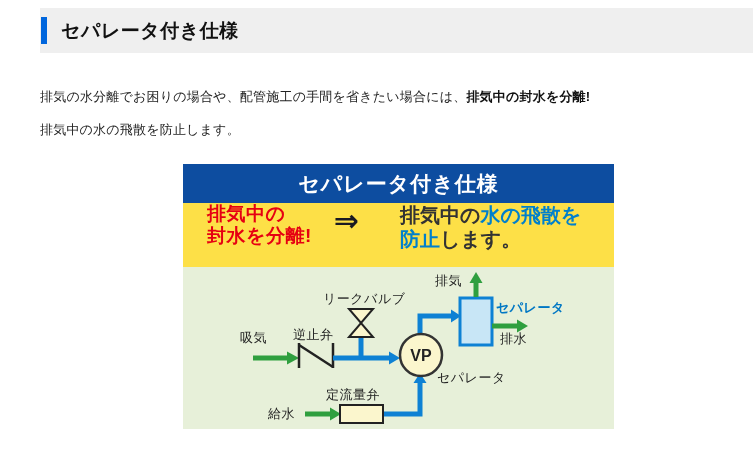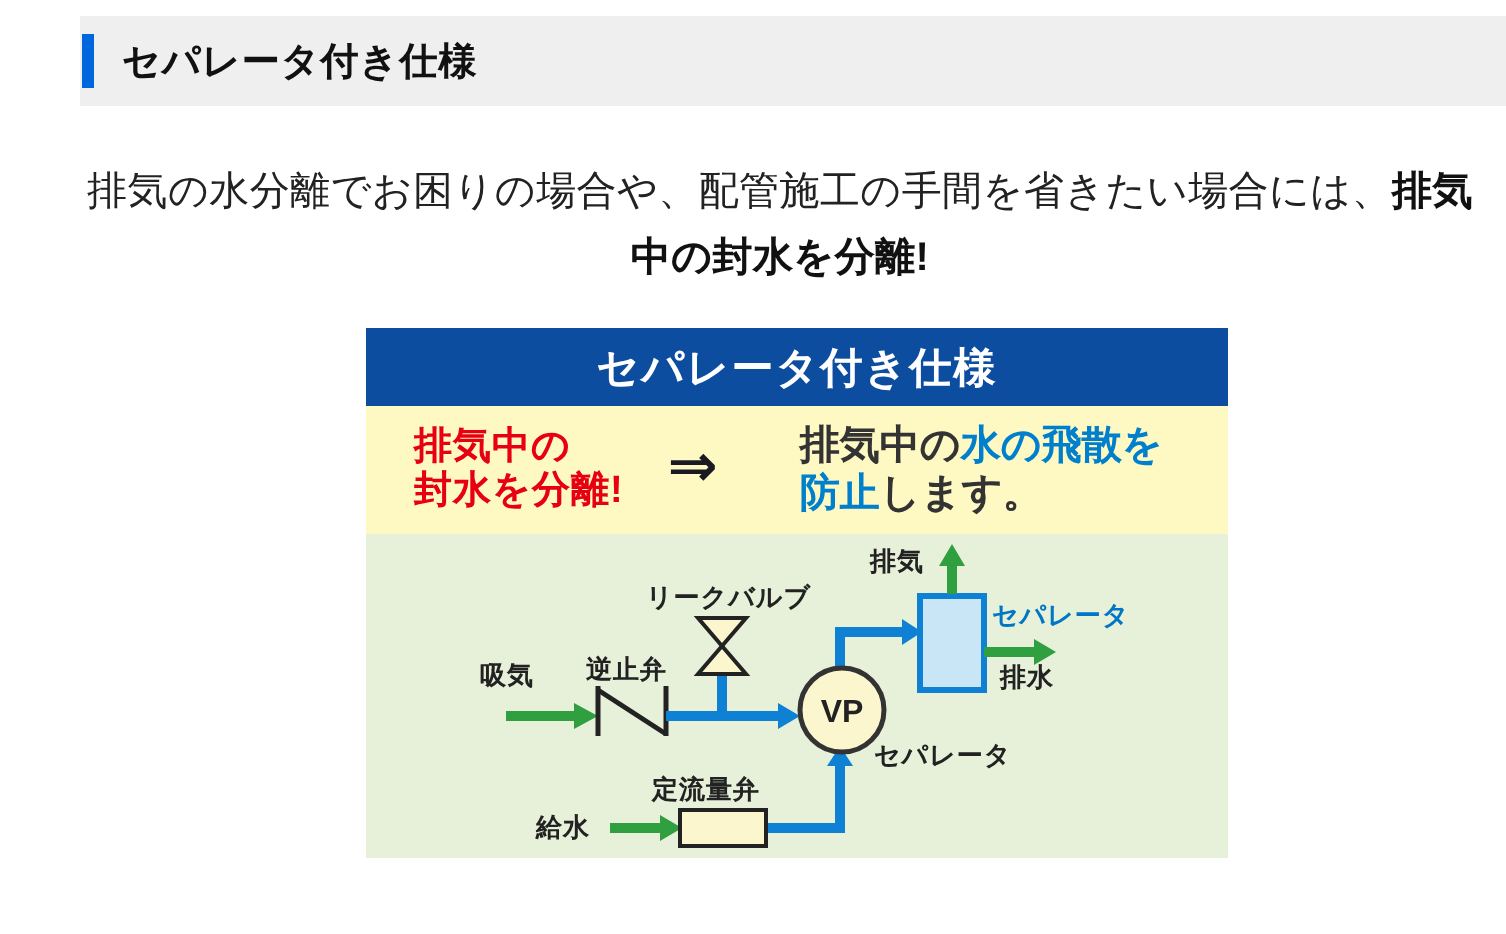--- a/index.html
+++ b/index.html
@@ -7,61 +7,61 @@
     font-family:"Liberation Sans","DejaVu Sans",sans-serif; }
   .page { position:relative; width:753px; height:371px; background:#fff; }
 
   
   .heading-band { position:absolute; left:40px; top:8px; width:713px; height:45px;
     background:#efefef; display:flex; align-items:center; }
   .heading-bar { width:6px; height:27px; background:#0066dd; margin-left:1px; flex:0 0 6px; }
   .heading-text { font-size:19px; font-weight:bold; color:#111; margin-left:14px; letter-spacing:0.5px; }
 
   
-  .intro { position:absolute; left:40px; top:80px; width:700px; font-size:20px;
-    line-height:33px; color:#222; letter-spacing:0.2px;text-align:center; }
+  .intro { position:absolute; left:40px; top:80px; width:700px; font-size:13px;
+    line-height:33px; color:#222; letter-spacing:0.2px; }
   .intro strong { font-weight:bold; color:#111; }
 
   
   .figure { position:absolute; left:183px; top:164px; width:431px; }
 
   .banner { width:431px; height:39px; background:#0d4da0; display:flex;
     align-items:center; justify-content:center; gap:10px; }
   .banner-title { color:#fff; font-size:21px; font-weight:bold; letter-spacing:1px; }
   .badge { background:#e60012; border:2px solid #fff; border-radius:50%;
     width:58px; height:28px; display:flex; align-items:center; justify-content:center;
     color:#fff; font-style:italic; font-weight:bold; font-size:15px;
     box-shadow:0 0 0 1px #e60012; }
 
-  .callout { width:431px; height:64px; background:#fef9c3; display:flex; align-items:center;
+  .callout { width:431px; height:64px; background:#fde047; display:flex; align-items:flex-start;
     padding-left:24px; }
   .callout-left { color:#e60012; font-size:19px; font-weight:bold; line-height:22px;
     letter-spacing:0.5px; white-space:nowrap; }
   .callout-arrow { font-size:30px; color:#1a1a22; margin:0 10px 4px 22px; font-weight:bold; }
   .callout-right { font-size:20px; line-height:24px; white-space:nowrap;margin-left:31px; }
   .callout-right .dark { color:#333; font-weight:600; }
   .callout-right .blue { color:#0080cc; font-weight:800; }
 
   .diagram { position:relative; width:431px; height:162px; background:#e7f0d9; }
   .diagram svg { position:absolute; left:0; top:0; }
-  .dlabel { position:absolute; font-size:13px; font-weight:700; color:#222;
+  .dlabel { position:absolute; font-size:13px; font-weight:400; color:#222;
     white-space:nowrap; letter-spacing:0.5px; }
   .dlabel.blue { color:#0077c4; font-weight:700; }
 </style>
 </head>
 <body>
 
 <div class="page">
 
   <div class="heading-band">
     <span class="heading-bar"></span>
     <h1 class="heading-text">セパレータ付き仕様</h1>
   </div>
 
-  <p class="intro"><span>排気の水分離でお困りの場合や、配管施工の手間を省きたい場合には、</span><strong>排気中の封水を分離!</strong><br></p>
+  <p class="intro"><span>排気の水分離でお困りの場合や、配管施工の手間を省きたい場合には、</span><strong>排気中の封水を分離!</strong><br><span>排気中の水の飛散を防止します。</span></p>
 
   <div class="figure">
 
     <div class="banner">
       <span class="banner-title">セパレータ付き仕様</span>
     </div>
 
     <div class="callout">
       <div class="callout-left"><span>排気中の</span><br><span>封水を分離!</span></div>
       <div class="callout-arrow">⇒</div>

